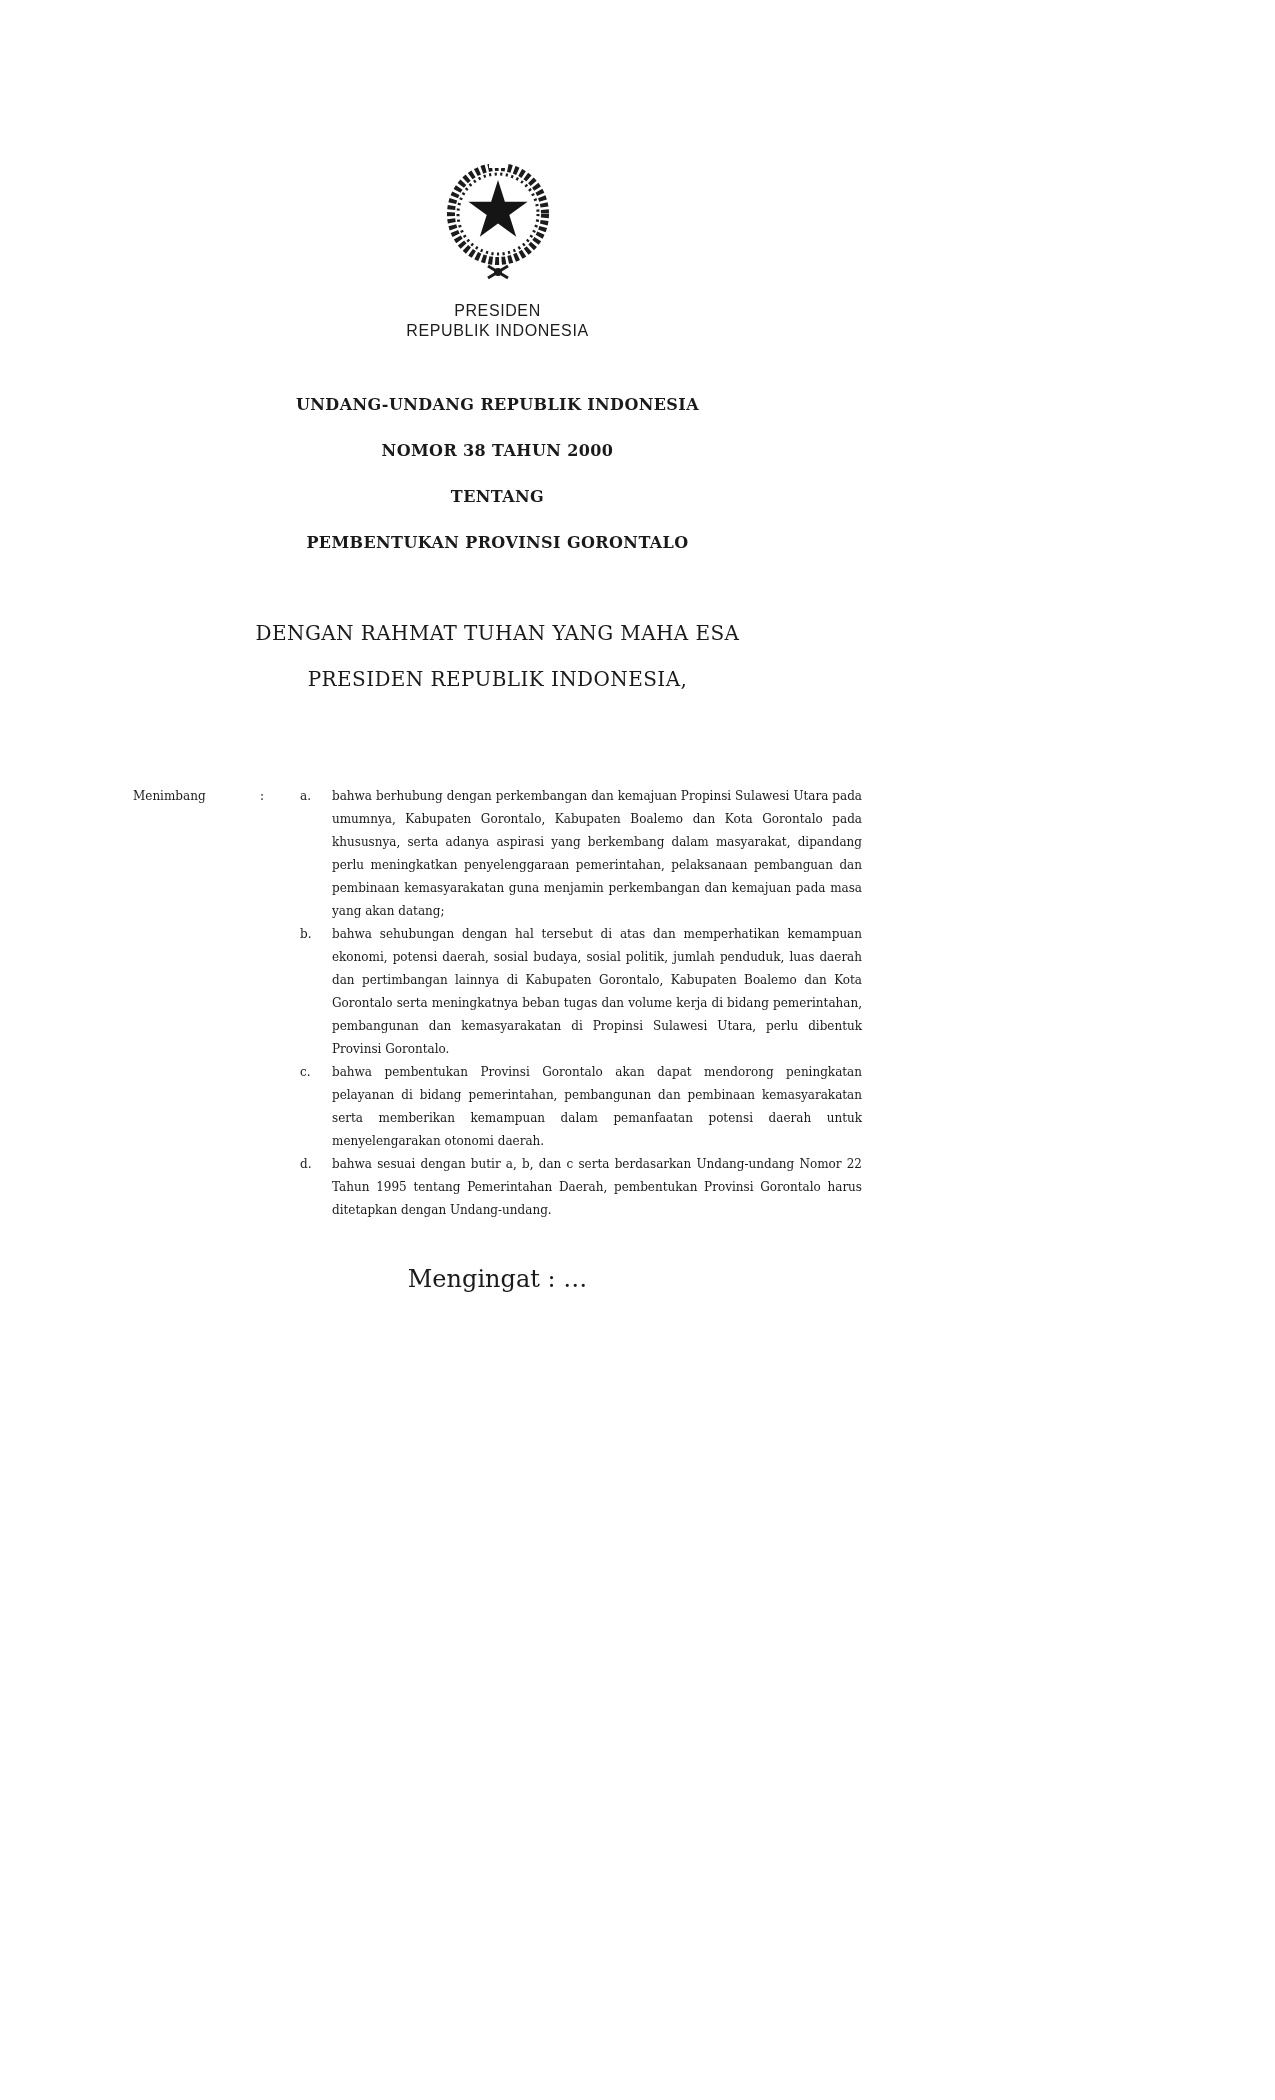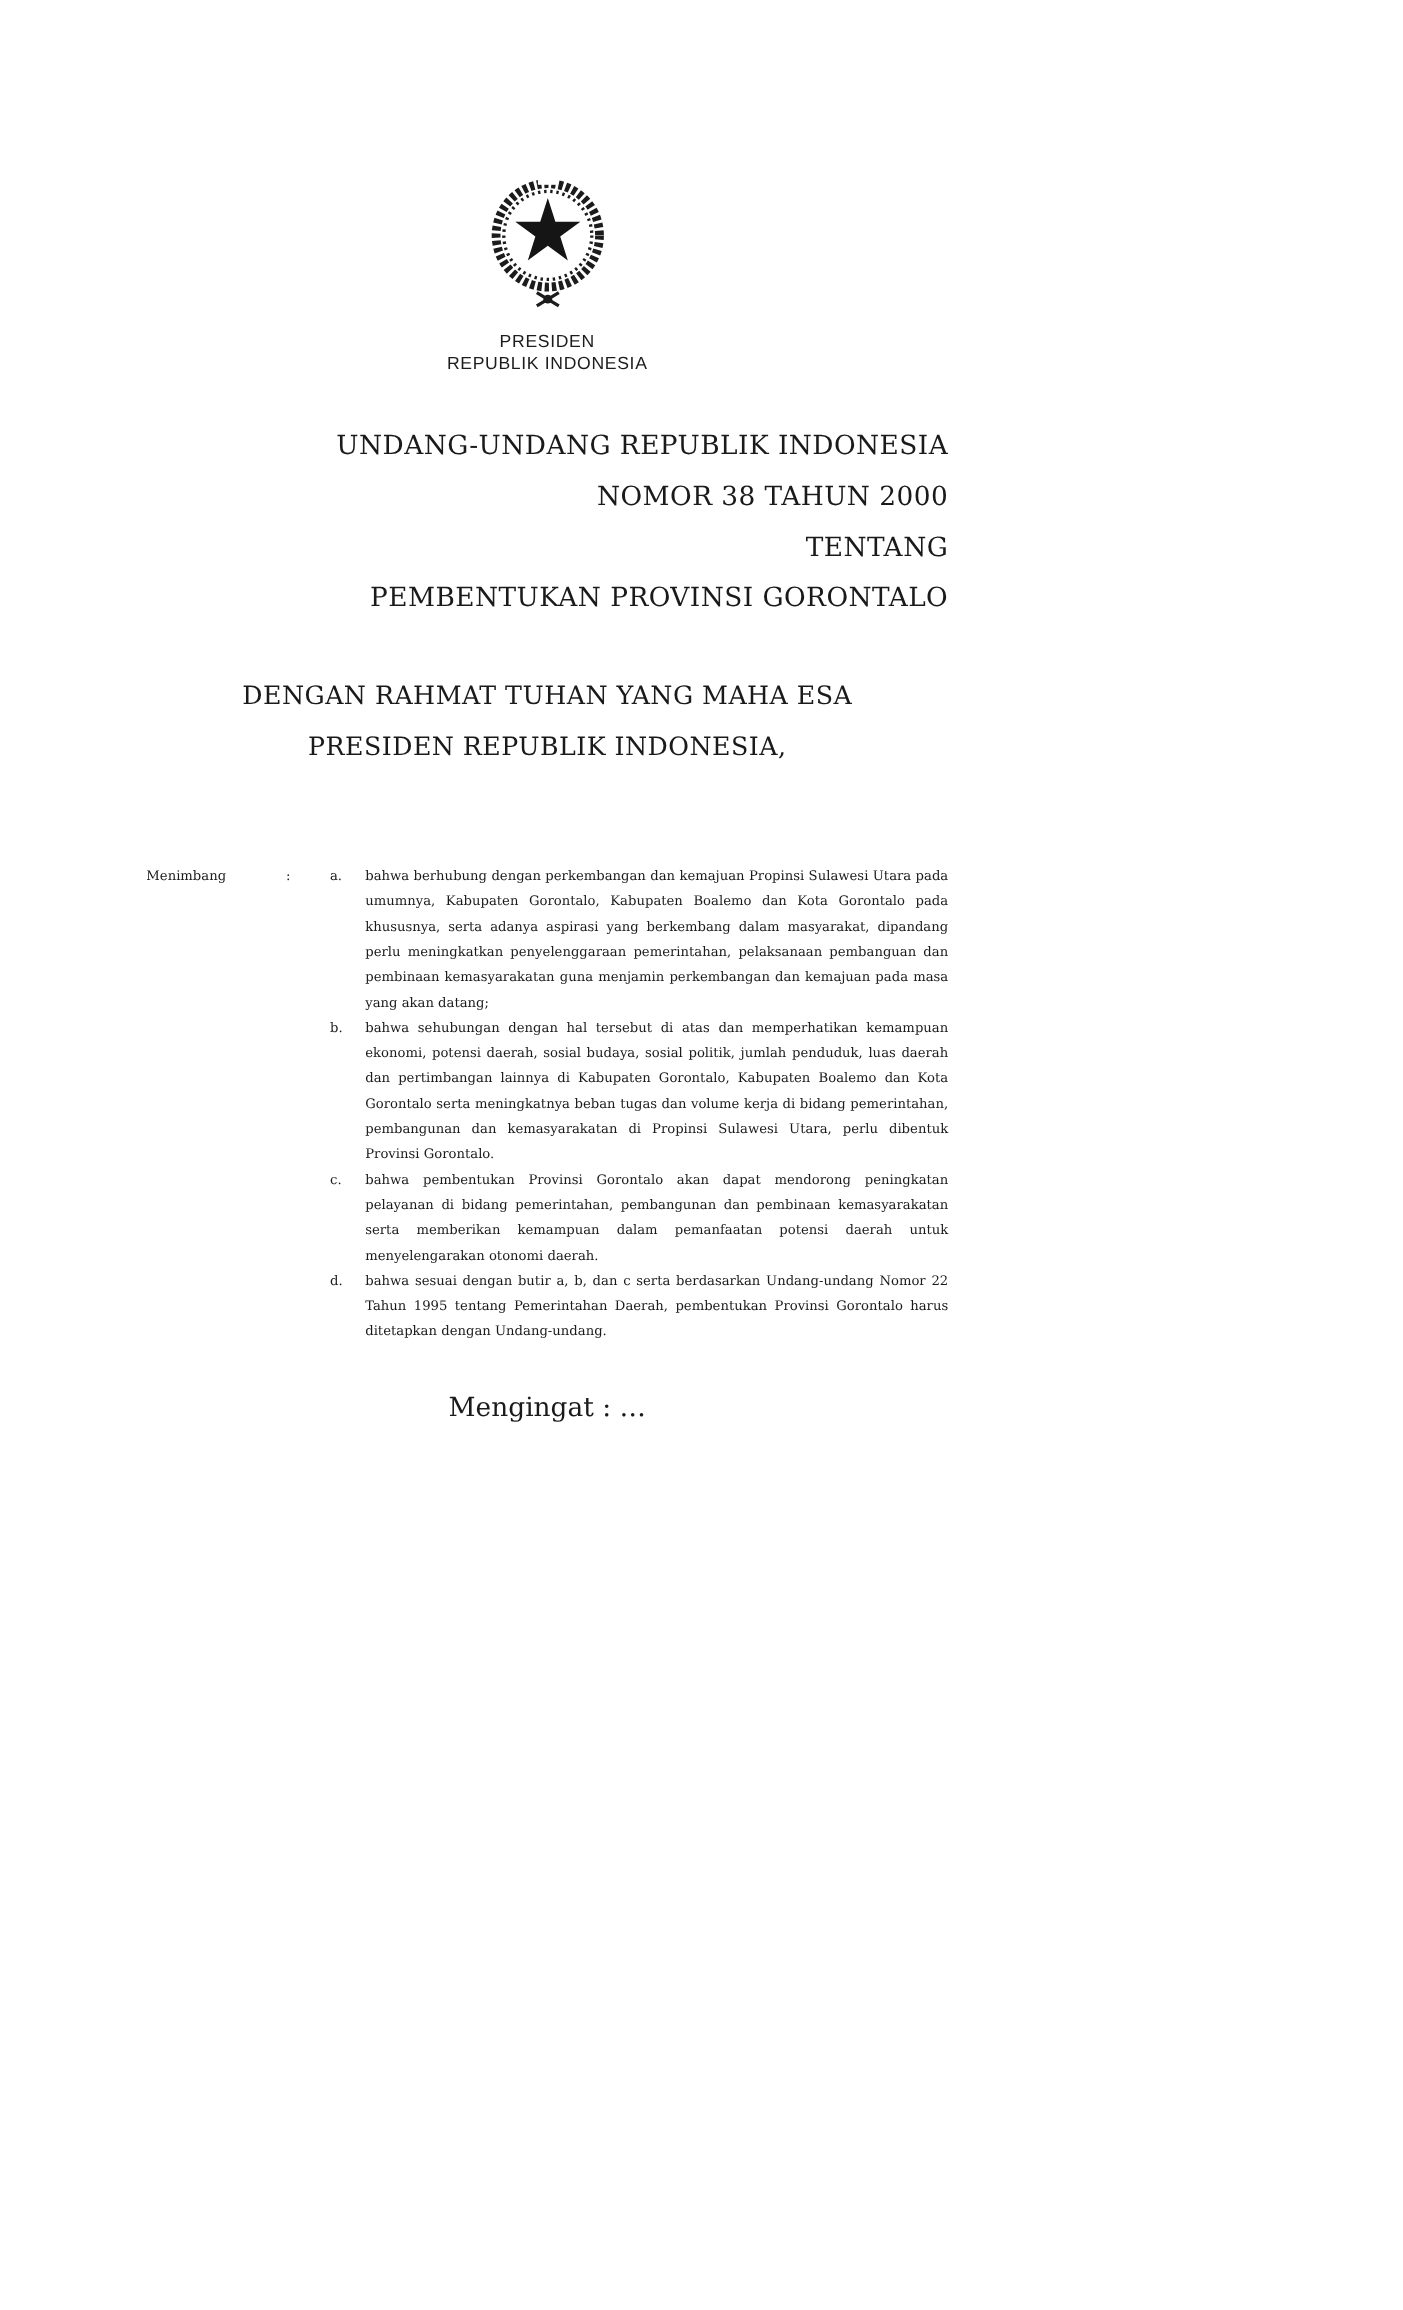--- a/index.html
+++ b/index.html
@@ -45,33 +45,32 @@
     font-size: 16px;
     line-height: 17px;
     letter-spacing: 0.6px;
   }
   
   .title-block {
     margin-top: 54px;
     text-align: center;
   }
   .title-line {
-    font-size: 24px;
+    font-size: 16px;
     line-height: 24px;
     margin: 0 0 22px 0;
-    font-weight: normal;
+    font-weight: bold;
     letter-spacing: 0.4px;
-    text-align: right;
   }
   .preamble-block {
     margin-top: 66px;
     text-align: center;
   }
   .preamble-line {
-    font-size: 23px;
+    font-size: 20px;
     line-height: 24px;
     margin: 0 0 22px 0;
     letter-spacing: 0.4px;
   }
   
   .menimbang-row {
     margin-top: 94px;
     display: flex;
     align-items: flex-start;
     font-size: 12px;

